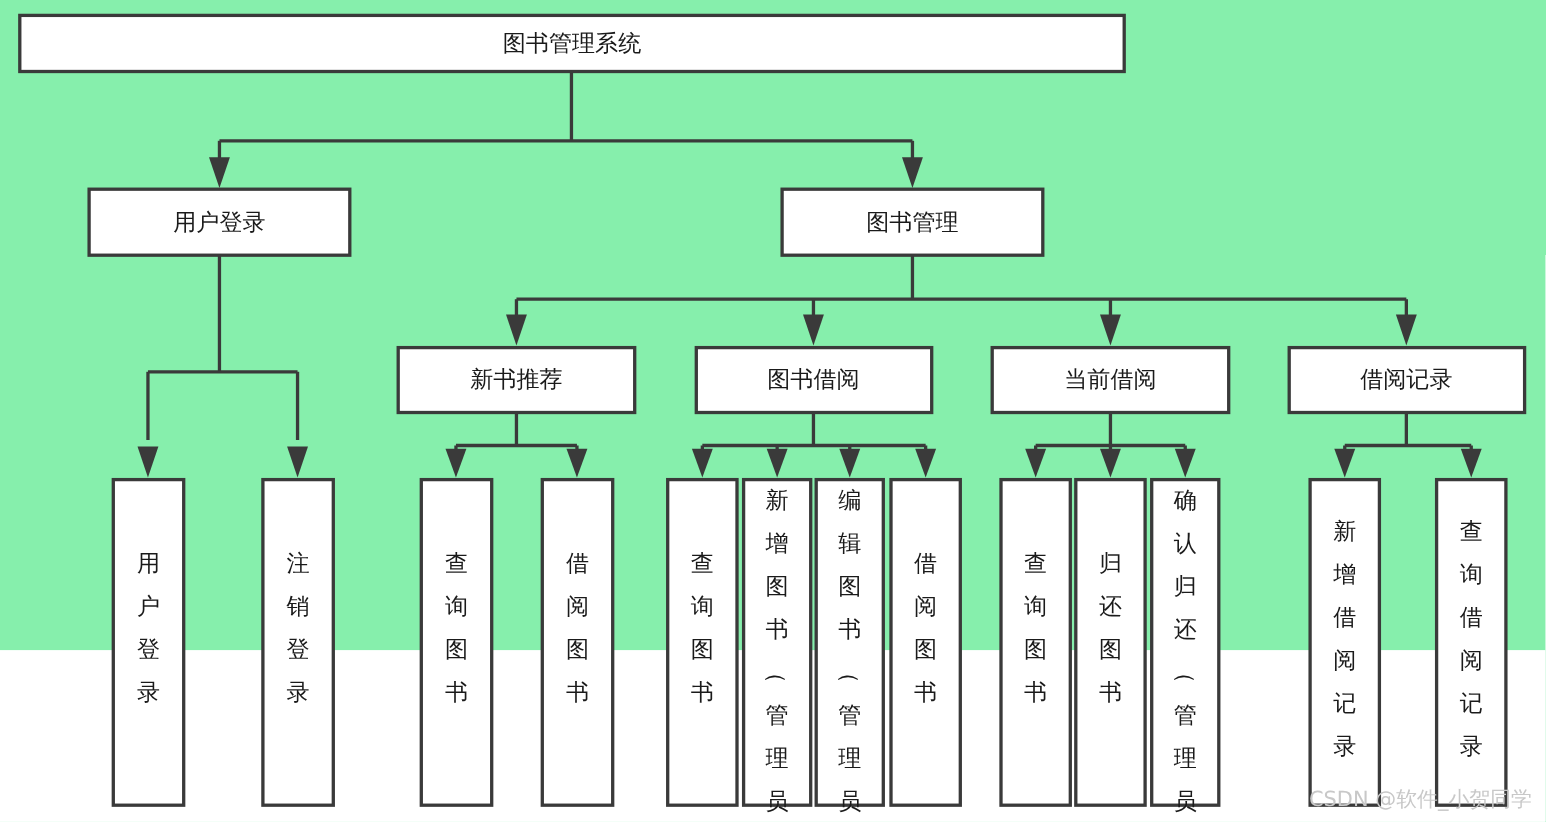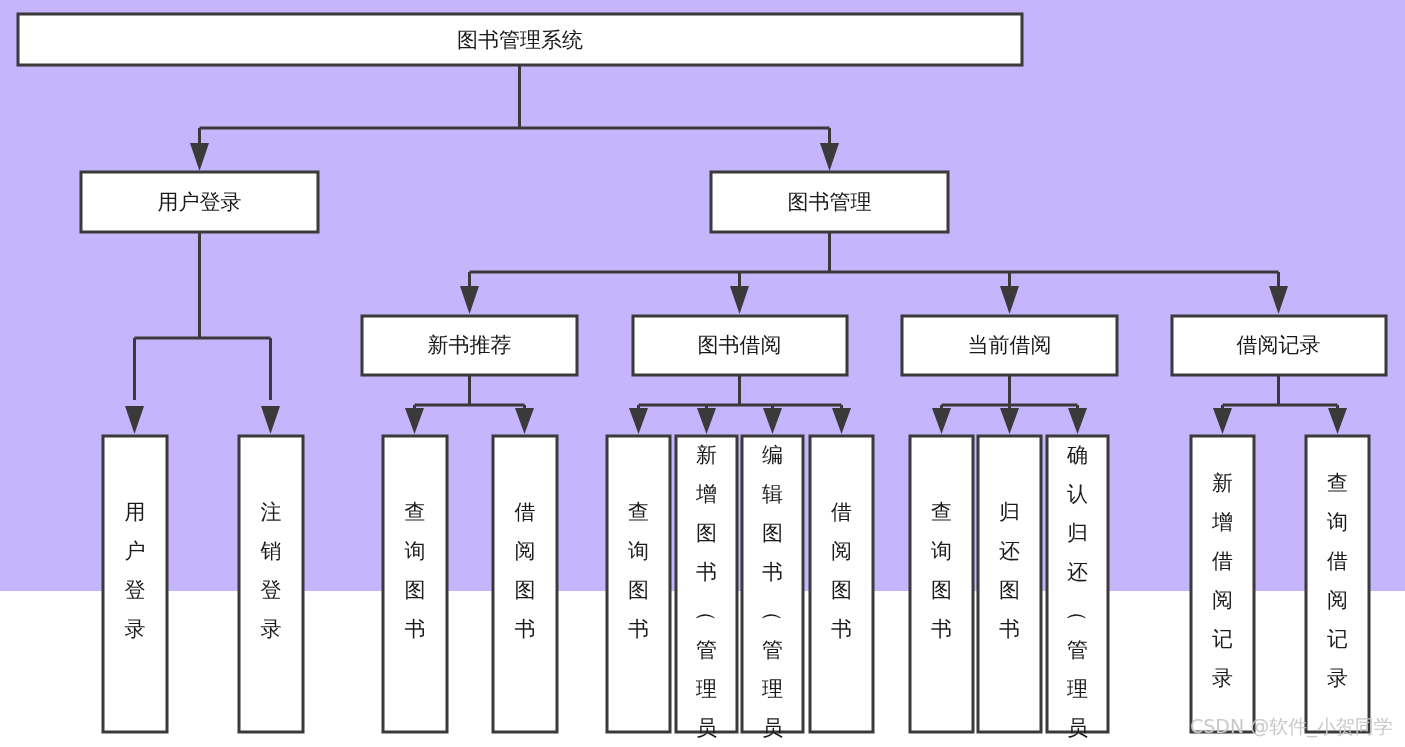--- a/index.html
+++ b/index.html
@@ -11,21 +11,21 @@
   body {
     width: 1405px;
     height: 747px;
     font-family: "DejaVu Sans", "Liberation Sans", sans-serif;
     overflow: hidden;
   }
   #diagram-root {
     position: relative;
     width: 1405px;
     height: 591px;
-    background: #c4b5fd;
+    background: #86efac;
   }
   svg#tree-svg {
     display: block;
     width: 1405px;
     height: 747px;
   }
   .node-box {
     fill: #ffffff;
     stroke: #3a3a3a;
     stroke-width: 3;

